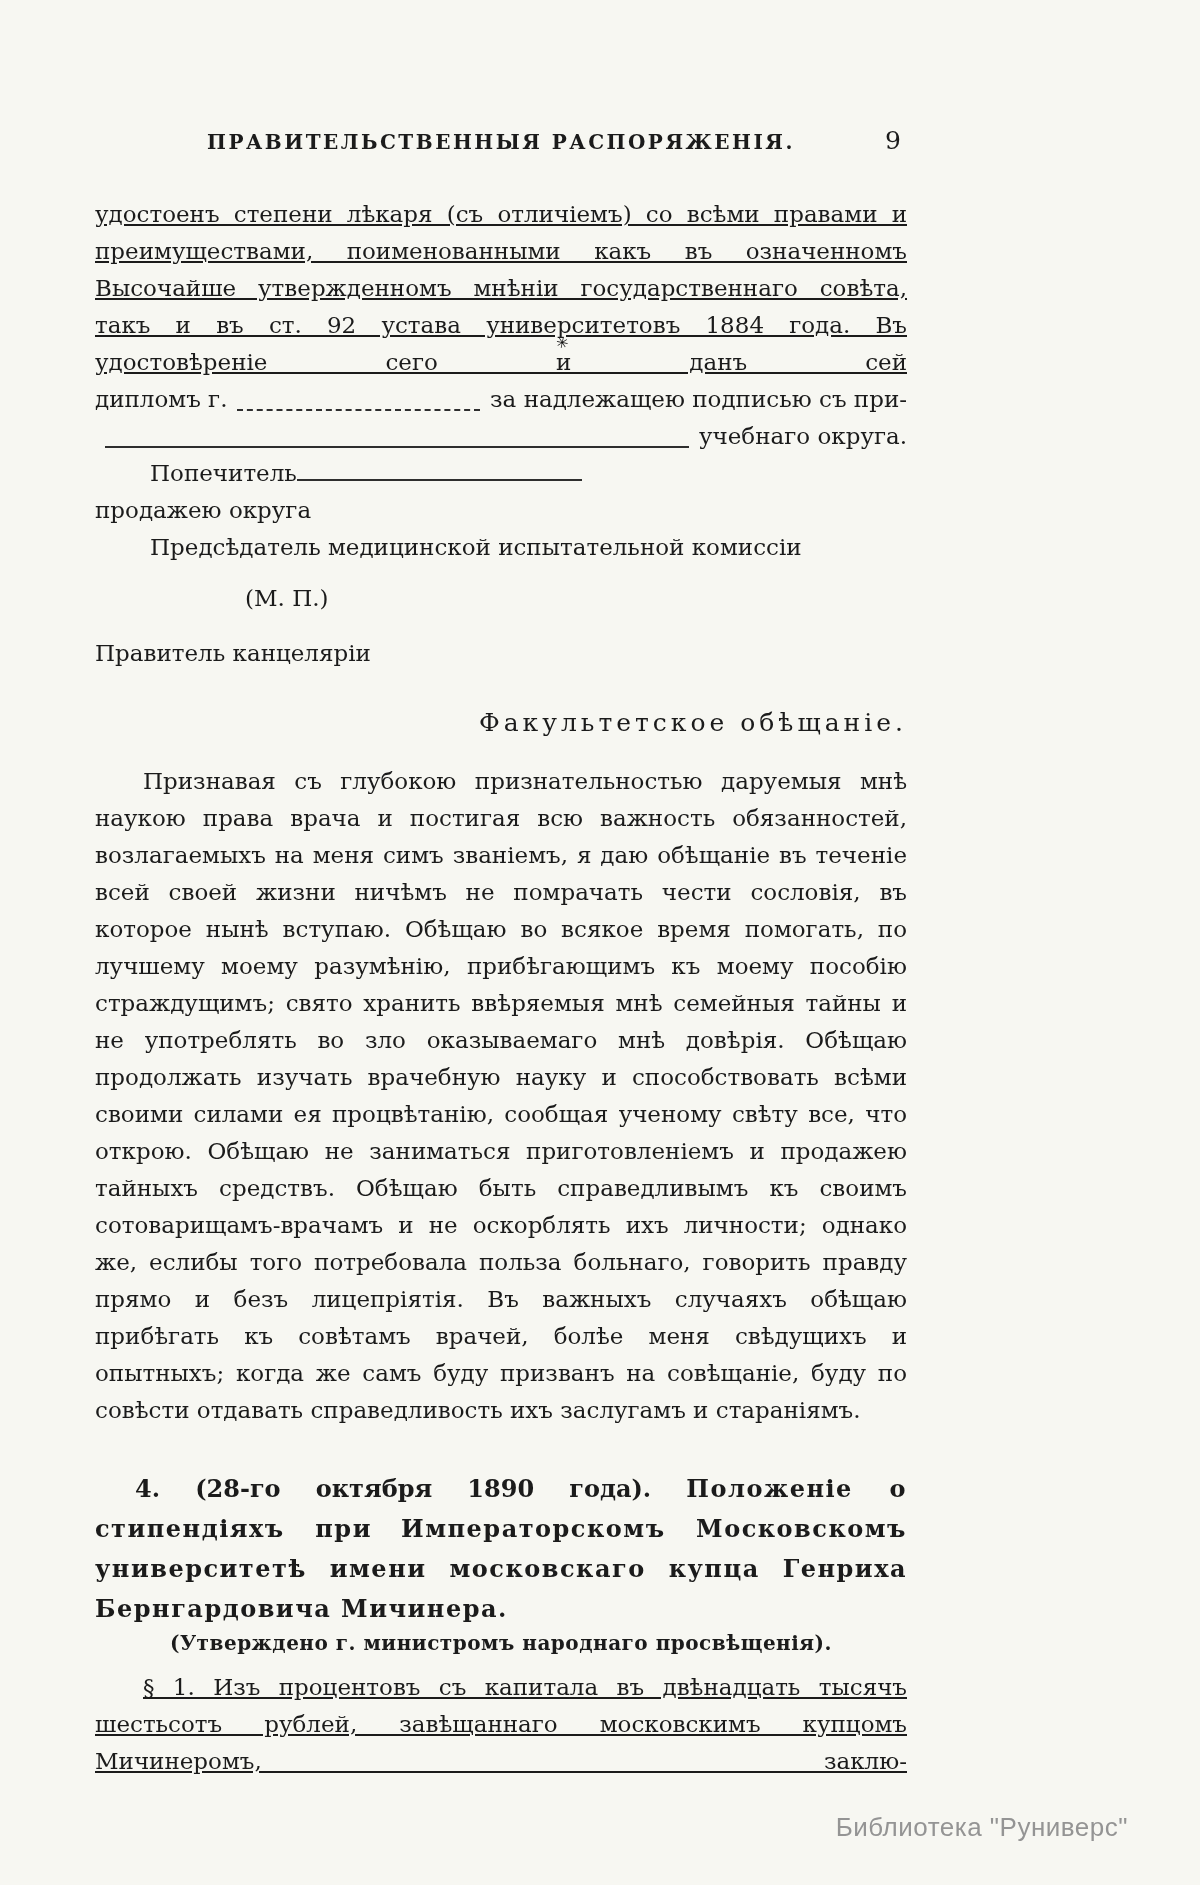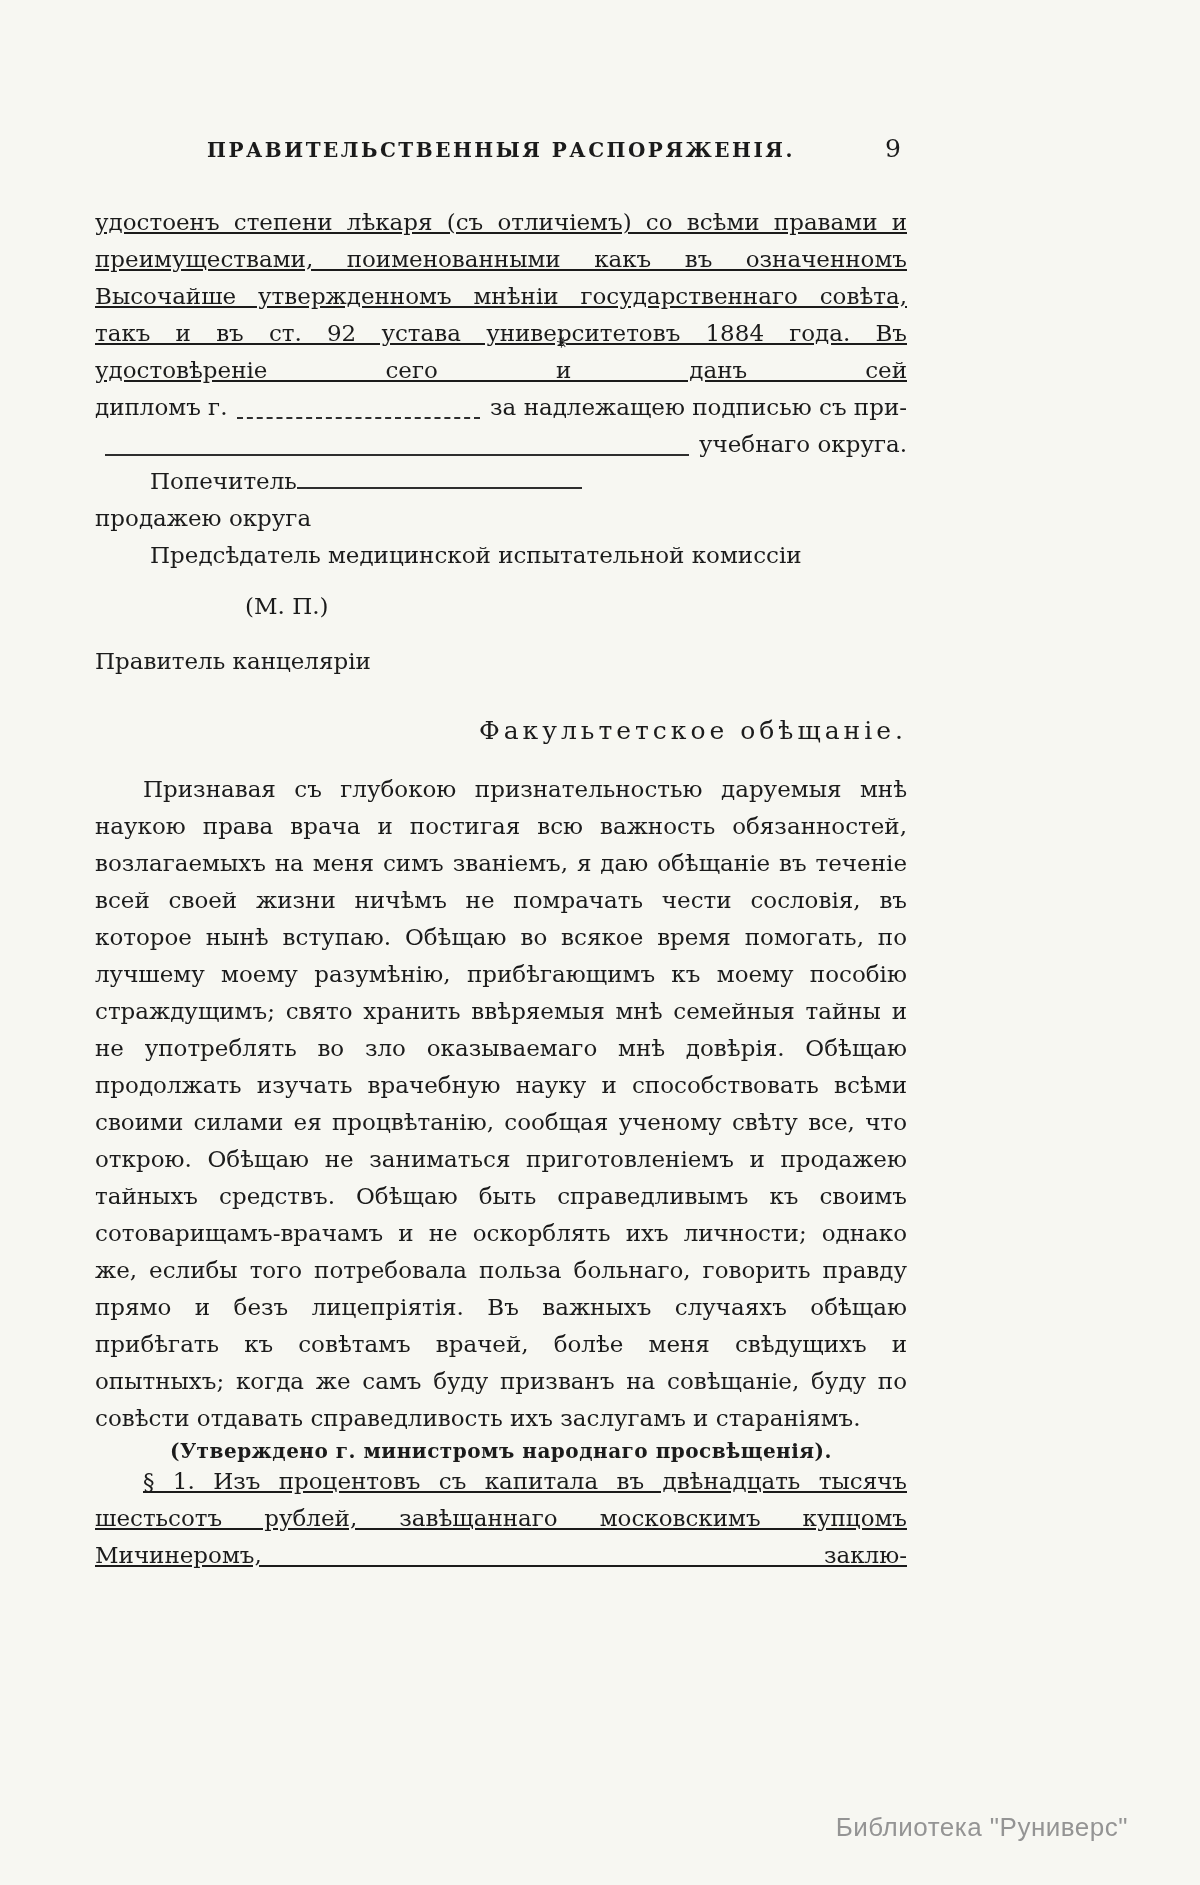--- a/index.html
+++ b/index.html
@@ -4,21 +4,21 @@
 <style>
   html,body{margin:0;padding:0;background:#e9e9e4;}
   .page{
     position:relative;
     width:1200px;height:1885px;
     background:#f7f7f2;
     font-family:"DejaVu Serif",serif;
     color:#1b1b1b;
     overflow:hidden;
   }
-  .content{position:absolute;left:95px;top:138px;width:812px;}
+  .content{position:absolute;left:95px;top:130px;width:812px;}
 
   
   .page-head{position:relative;text-align:center;height:32px;}
   .head-title{font-weight:bold;font-size:20px;letter-spacing:2.5px;}
   .page-num{position:absolute;right:6px;top:-4px;font-size:25px;letter-spacing:0;}
 
   
   .flow{font-size:23px;line-height:37px;text-align:justify;margin:0;}
   .stretch{text-align-last:justify;text-decoration:underline;}
   .p1{margin-top:34px;}
@@ -37,21 +37,21 @@
   .chancery{margin-top:18px;}
 
   
   .oath-head{margin:36px 0 26px;text-align:right;font-size:25px;letter-spacing:4px;}
   .oath{text-indent:48px;}
 
   
   .sec-head{margin-top:40px;font-weight:bold;font-size:24px;line-height:40px;text-align:justify;text-indent:40px;}
   .h-sp{letter-spacing:1.5px;}
   .subtitle{margin-top:2px;text-align:center;font-weight:bold;font-size:20px;letter-spacing:0.5px;}
-  .s1{text-indent:48px;}
+  .s1{margin-top:14px;text-indent:48px;}
 
   
   .ink-blot{position:absolute;left:556px;top:334px;font-size:15px;transform:rotate(12deg);color:#101010;}
   .watermark{
     position:absolute;right:72px;top:1812px;
     font-family:"Liberation Sans",sans-serif;
     font-size:26px;color:#949494;letter-spacing:0.5px;
   }
 </style>
 </head>
@@ -91,20 +91,25 @@
     <div class="line indent55">Предсѣдатель медицинской испытательной комиссіи</div>
 
     <div class="line seal-line">(М. П.)</div>
 
     <div class="line chancery">Правитель канцеляріи</div>
 
     <div class="oath-head">Факультетское обѣщаніе.</div>
 
     <p class="flow oath">Признавая съ глубокою признательностью даруемыя мнѣ наукою права врача и постигая всю важность обязанностей, возлагаемыхъ на меня симъ званіемъ, я даю обѣщаніе въ теченіе всей своей жизни ничѣмъ не помрачать чести сословія, въ которое нынѣ вступаю. Обѣщаю во всякое время помогать, по лучшему моему разумѣнію, прибѣгающимъ къ моему пособію страждущимъ; свято хранить ввѣряемыя мнѣ семейныя тайны и не употреблять во зло оказываемаго мнѣ довѣрія. Обѣщаю продолжать изучать врачебную науку и способствовать всѣми своими силами ея процвѣтанію, сообщая ученому свѣту все, что открою. Обѣщаю не заниматься приготовленіемъ и продажею тайныхъ средствъ. Обѣщаю быть справедливымъ къ своимъ сотоварищамъ-врачамъ и не оскорблять ихъ личности; однако же, еслибы того потребовала польза больнаго, говорить правду прямо и безъ лицепріятія. Въ важныхъ случаяхъ обѣщаю прибѣгать къ совѣтамъ врачей, болѣе меня свѣдущихъ и опытныхъ; когда же самъ буду призванъ на совѣщаніе, буду по совѣсти отдавать справедливость ихъ заслугамъ и стараніямъ.</p>
 
+    <div class="sec-head">
+      <span>4. (28-го октября 1890 года).</span>
+      <span class="h-sp">Положеніе о стипендіяхъ при</span>
+      <span class="h-sp">Императорскомъ Московскомъ университетѣ имени московскаго купца Генриха Бернгардовича Мичинера.</span>
+    </div>
 
     <div class="subtitle">(Утверждено г. министромъ народнаго просвѣщенія).</div>
 
     <p class="flow stretch s1">§ 1. Изъ процентовъ съ капитала въ двѣнадцать тысячъ шестьсотъ рублей, завѣщаннаго московскимъ купцомъ Мичинеромъ, заклю-</p>
 
   </div>
 
   <div class="watermark">Библиотека "Руниверс"</div>
 
 </div>

